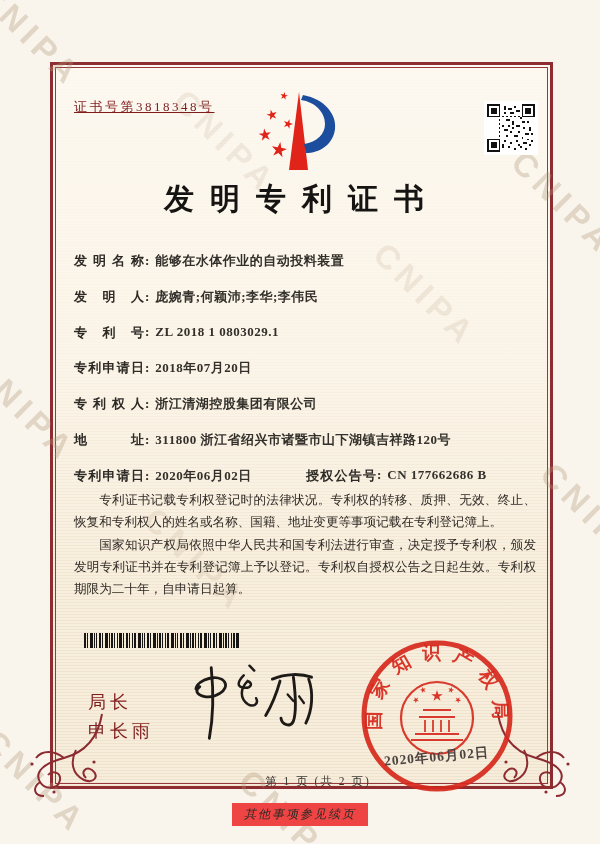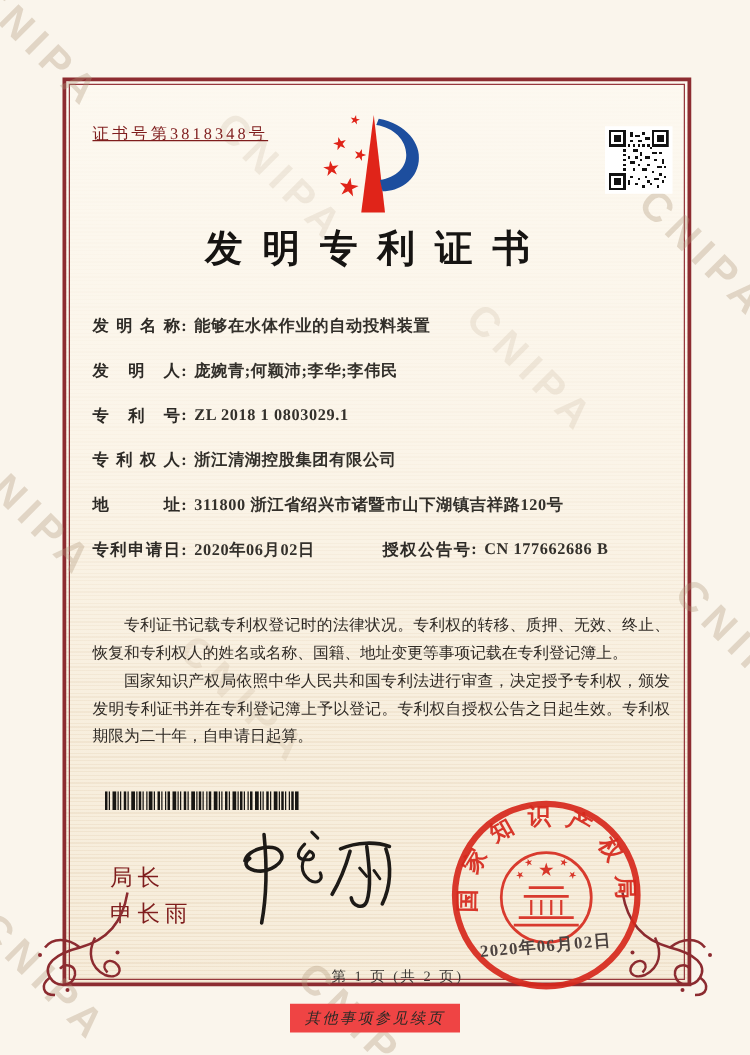--- a/index.html
+++ b/index.html
@@ -160,20 +160,23 @@
       <div class="frow">
         <span class="flabel">发明名称</span><span class="fcolon">:</span><span class="fvalue">能够在水体作业的自动投料装置</span>
       </div>
       <div class="frow">
         <span class="flabel">发明人</span><span class="fcolon">:</span><span class="fvalue">庞婉青;何颖沛;李华;李伟民</span>
       </div>
       <div class="frow">
         <span class="flabel">专利号</span><span class="fcolon">:</span><span class="fvalue">ZL 2018 1 0803029.1</span>
       </div>
       <div class="frow">
+        <span class="flabel">专利申请日</span><span class="fcolon">:</span><span class="fvalue">2018年07月20日</span>
+      </div>
+      <div class="frow">
         <span class="flabel">专利权人</span><span class="fcolon">:</span><span class="fvalue">浙江清湖控股集团有限公司</span>
       </div>
       <div class="frow">
         <span class="flabel">地址</span><span class="fcolon">:</span><span class="fvalue">311800 浙江省绍兴市诸暨市山下湖镇吉祥路120号</span>
       </div>
       <div class="frow">
         <span class="flabel">专利申请日</span><span class="fcolon">:</span><span class="fvalue">2020年06月02日</span>
         <span class="grant-no">
           <span class="flabel">授权公告号</span><span class="fcolon">:</span><span class="fvalue">CN 177662686 B</span>
         </span>

